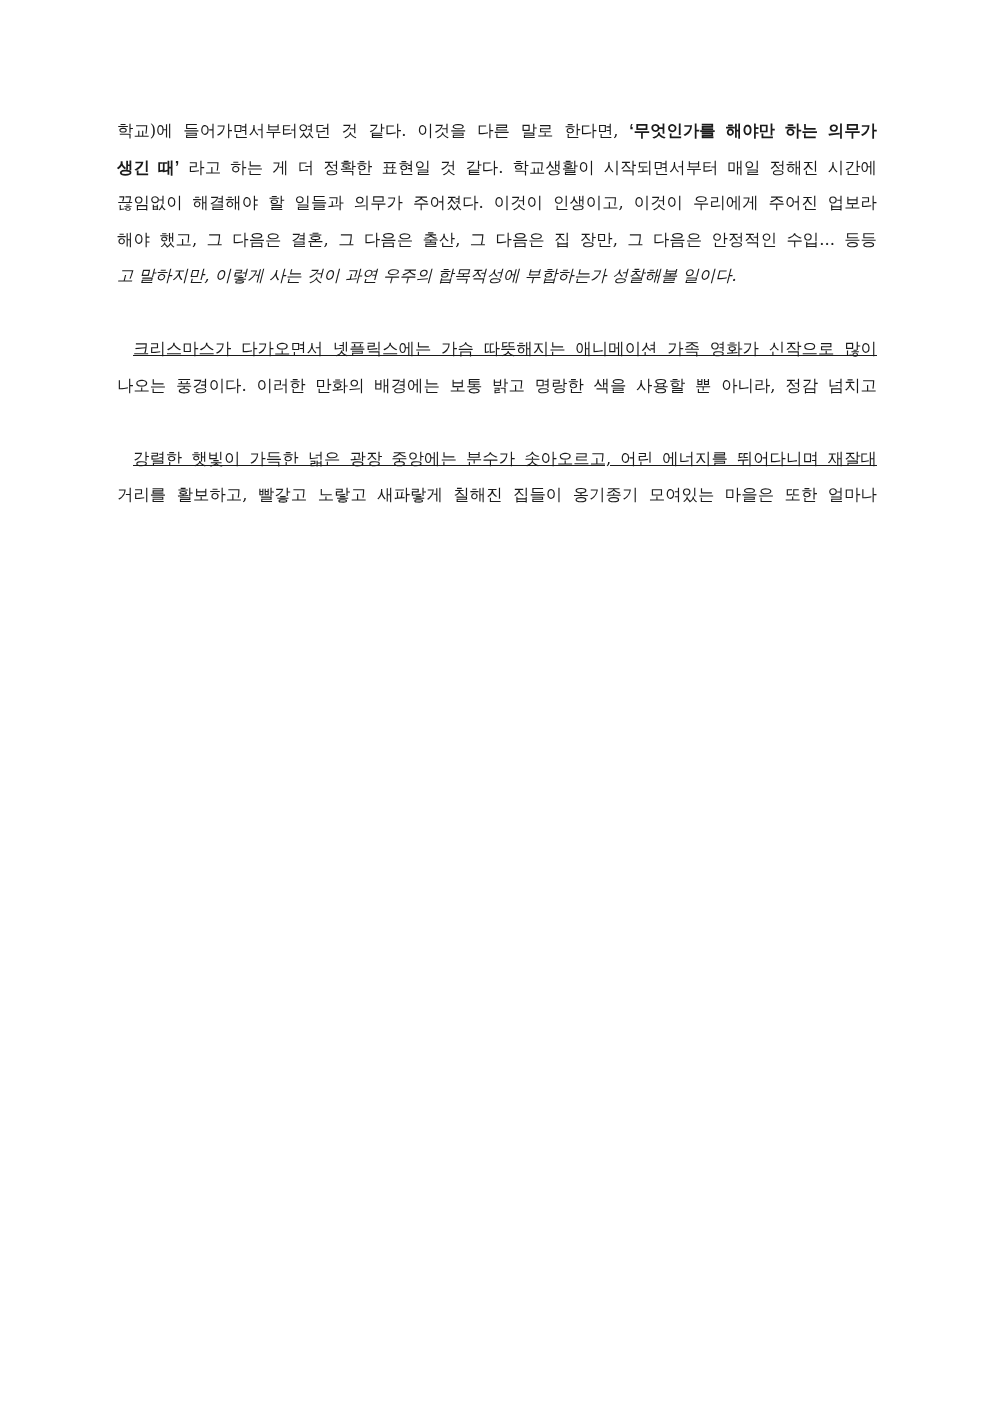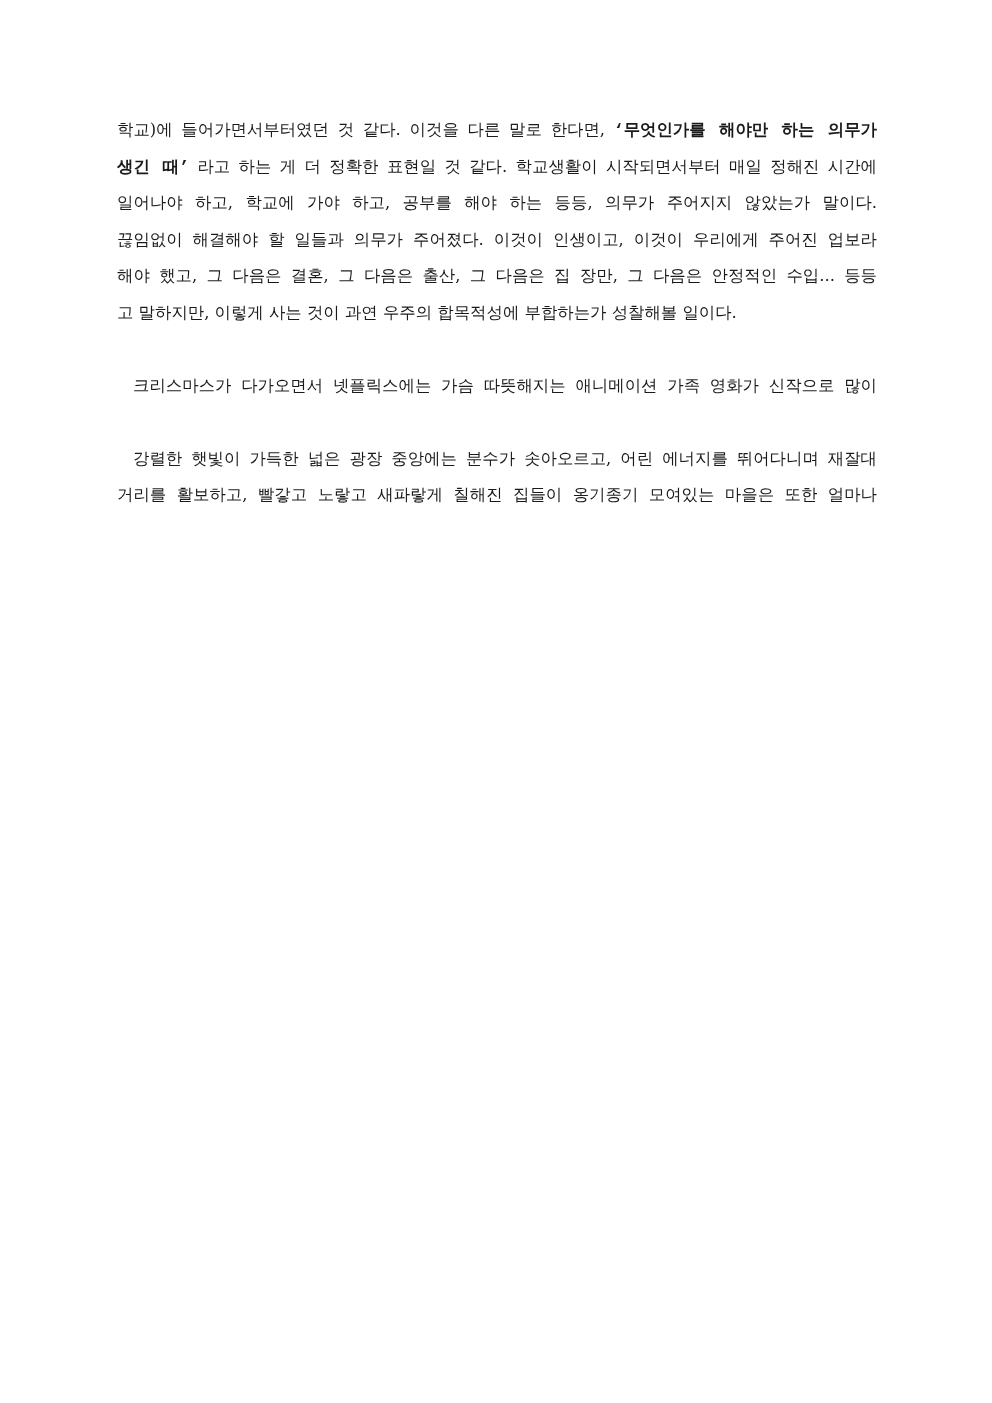--- a/index.html
+++ b/index.html
@@ -28,50 +28,52 @@
     .line {
       display: block;
       height: 36.5px;
       line-height: 36.5px;
       white-space: nowrap;
       text-align: justify;
       text-align-last: justify;
     }
     .line.last {
       text-align-last: left;
+      font-style: italic;
     }
     .line.indent {
       padding-left: 16px;
+      text-decoration: underline;
     }
     .gap {
       height: 36.5px;
     }
     .bold {
       font-weight: bold;
-      font-family: Liberation Mono, monospace;
+      font-family: Liberation Sans, sans-serif;
     }
   </style>
 </head>
 <body>
 
 <div class="page">
 
   <div class="para">
     <span class="line"><span>학교)에 들어가면서부터였던 것 같다. 이것을 다른 말로 한다면, </span><span class="bold">‘무엇인가를 해야만 하는 의무가</span></span>
     <span class="line"><span class="bold">생긴 때’</span><span> 라고 하는 게 더 정확한 표현일 것 같다. 학교생활이 시작되면서부터 매일 정해진 시간에</span></span>
-    <span class="line">일어나야 하고, 학교에 가야 하고, 공부를 해야 하는 등등, 의무가 주어지지 않았는가 말이다.</span>
     <span class="line">끊임없이 해결해야 할 일들과 의무가 주어졌다. 이것이 인생이고, 이것이 우리에게 주어진 업보라</span>
     <span class="line">해야 했고, 그 다음은 결혼, 그 다음은 출산, 그 다음은 집 장만, 그 다음은 안정적인 수입... 등등</span>
     <span class="line last">고 말하지만, 이렇게 사는 것이 과연 우주의 합목적성에 부합하는가 성찰해볼 일이다.</span>
   </div>
 
   <div class="gap"></div>
 
   <div class="para">
     <span class="line indent">크리스마스가 다가오면서 넷플릭스에는 가슴 따뜻해지는 애니메이션 가족 영화가 신작으로 많이</span>
+    <span class="line">나오는 풍경이다. 이러한 만화의 배경에는 보통 밝고 명랑한 색을 사용할 뿐 아니라, 정감 넘치고</span>
   </div>
 
   <div class="gap"></div>
 
   <div class="para">
     <span class="line indent">강렬한 햇빛이 가득한 넓은 광장 중앙에는 분수가 솟아오르고, 어린 에너지를 뛰어다니며 재잘대</span>
     <span class="line">거리를 활보하고, 빨갛고 노랗고 새파랗게 칠해진 집들이 옹기종기 모여있는 마을은 또한 얼마나</span>
   </div>
 
 </div>

